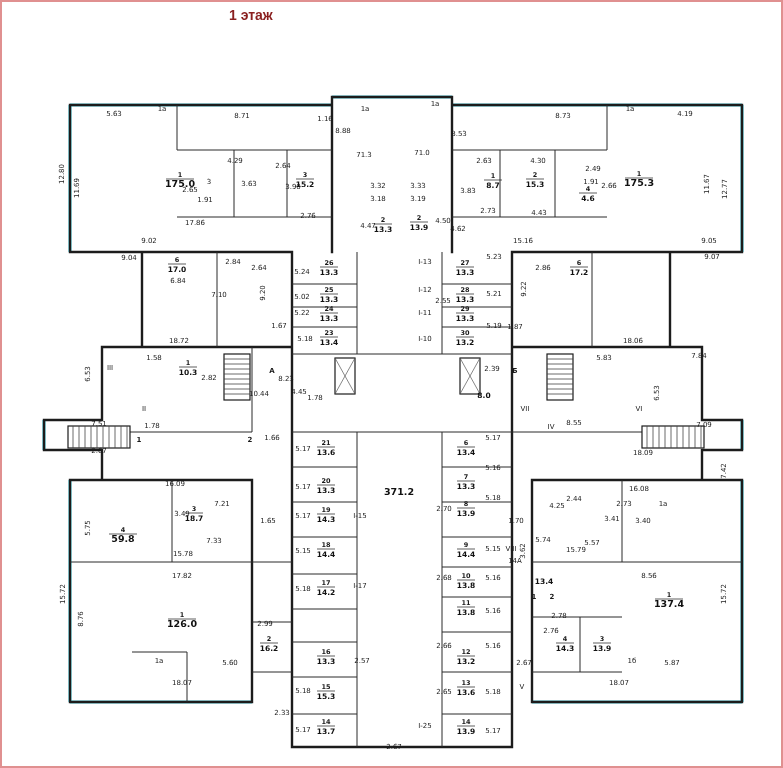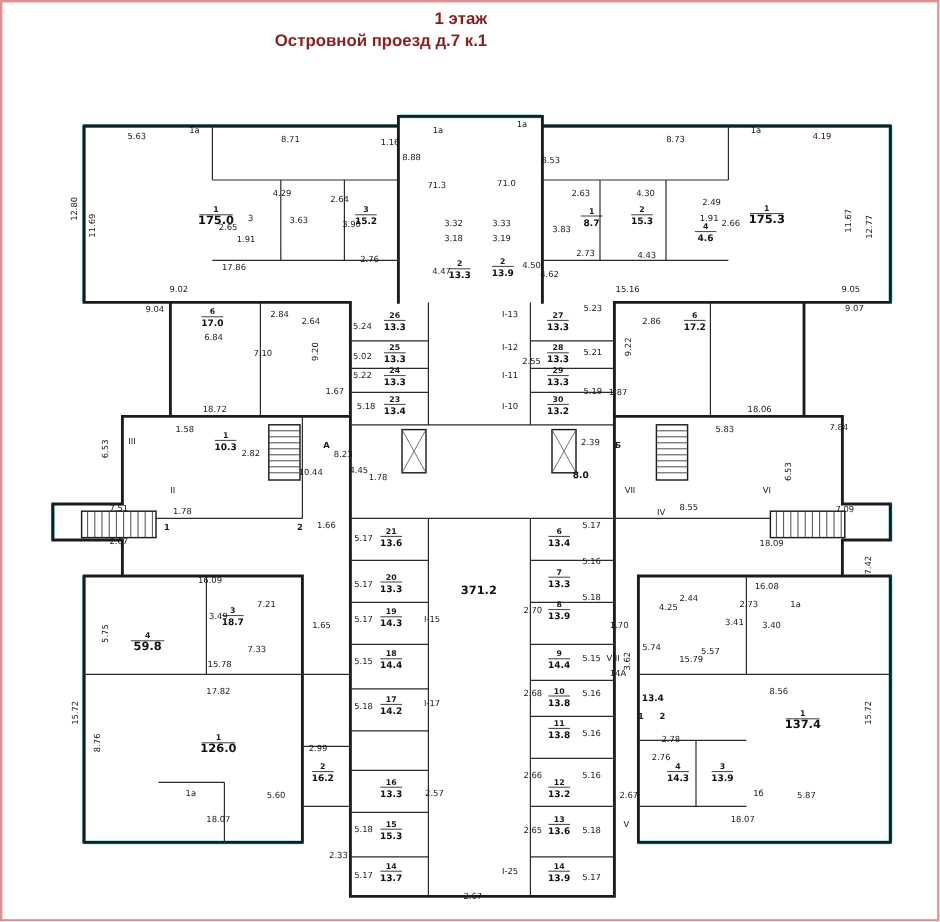--- a/index.html
+++ b/index.html
@@ -1,18 +1,18 @@
 <!DOCTYPE html>
 <html><head>
 <meta charset="utf-8">
 <style>
   html,body{margin:0;padding:0;background:#fff;}
   .page{position:relative;width:783px;height:768px;box-sizing:border-box;
         background:#fff;border:2px solid #e09090;overflow:hidden;
-        font-family:"Liberation Sans",sans-serif;text-align:right;}
+        font-family:"Liberation Sans",sans-serif;}
   .title{position:absolute;left:227px;top:4px;color:#8a1f1f;
          font:700 14px "Liberation Sans",sans-serif;line-height:1.3;white-space:nowrap;}
   svg text{font-family:"DejaVu Sans",sans-serif;}
   .dim{font-size:7px;fill:#1a1a1a;text-anchor:middle;}
   .bold{font-weight:bold;}
   .room-num{font-size:6.5px;fill:#1a1a1a;text-anchor:middle;font-weight:bold;}
   .room-bar{stroke:#1a1a1a;stroke-width:0.7;}
   .room-area{font-size:7.5px;font-weight:bold;fill:#111;text-anchor:middle;}
   .room-area.big{font-size:9.5px;}
   .wall{stroke:#1c1c1c;stroke-width:2.4;fill:none;stroke-linecap:square;}
@@ -22,21 +22,20 @@
   .stair-line{stroke:#444;stroke-width:.8;}
   .shaft{stroke:#1c1c1c;stroke-width:1.2;fill:#fff;}
   .shaft-x{stroke:#555;stroke-width:.7;}
 </style>
 </head>
 <body>
 
 <div class="page">
   <div class="title">
     <div>1 этаж</div>
-    <div>Островной проезд д.7 к.1</div>
   </div>
 
   <svg id="plan-svg" viewBox="0 0 783 768" width="783" height="768" xmlns="http://www.w3.org/2000/svg">
 
     <g>
       <path class="cyan" d="M68,103 L330,103 M330,95 L450,95 M450,103 L740,103
         M68,103 L68,250 M740,103 L740,250
         M42,418 L42,448 M740,418 L740,448
         M68,478 L68,700 M740,478 L740,700
         M68,700 L250,700 M530,700 L740,700"></path>

